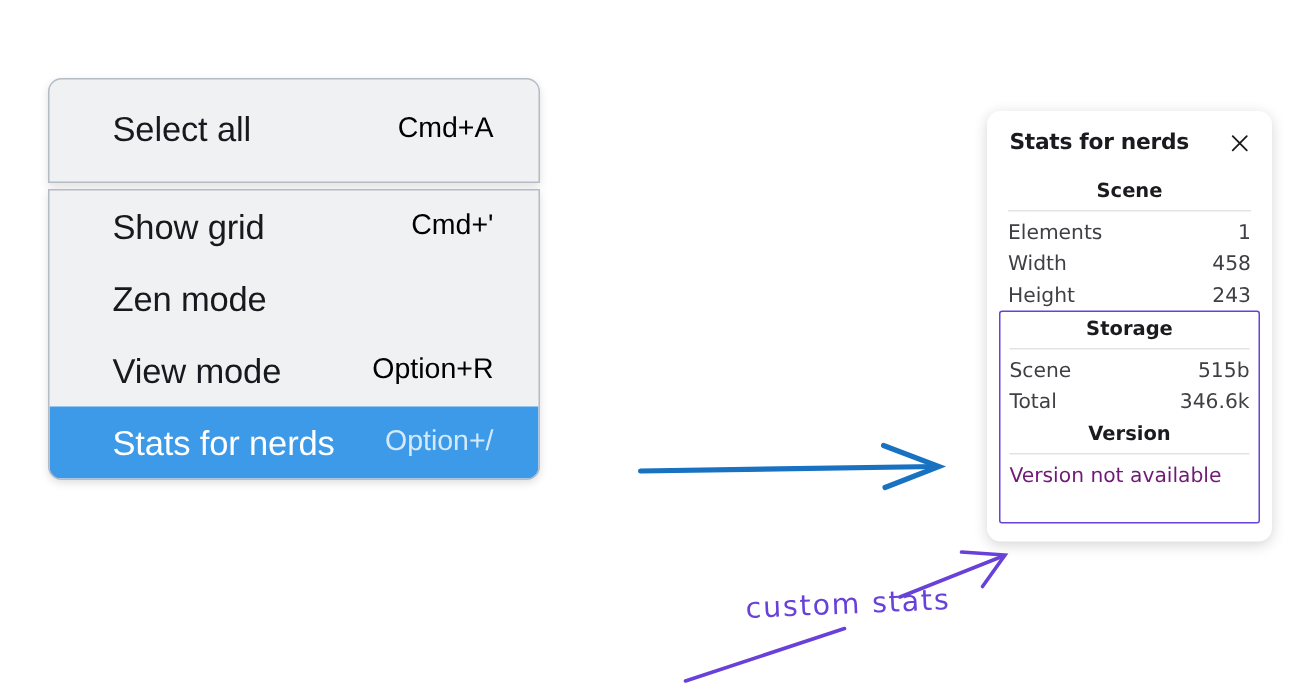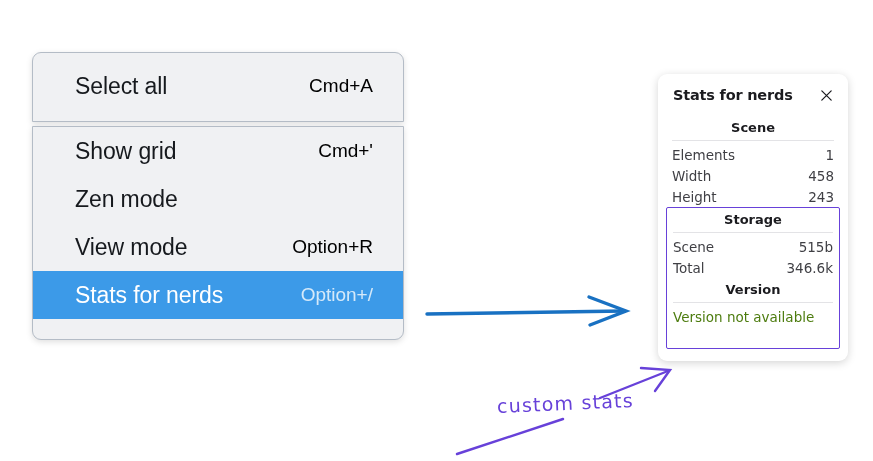--- a/index.html
+++ b/index.html
@@ -14,35 +14,35 @@
     overflow: hidden;
     font-family: "Liberation Sans", sans-serif;
     -webkit-font-smoothing: antialiased;
   }
 
   
   #context-menu {
     position: absolute;
     left: 32px;
     top: 52px;
-    width: 372px;
+    width: 328px;
   }
   .menu-panel {
     background: #f0f1f3;
     border: 1px solid #b4bcc6;
     box-shadow: 0 2px 6px rgba(0,0,0,0.13);
   }
   .menu-panel.top {
     border-radius: 9px 9px 0 0;
     height: 68px;
   }
   .menu-panel.bottom {
     border-radius: 0 0 9px 9px;
     margin-top: 4px;
-    padding-bottom: 20px;
+    padding-bottom: 0;
     overflow: hidden;
   }
   .menu-item {
     height: 48px;
     display: flex;
     align-items: center;
     justify-content: space-between;
     padding: 0 30px 0 42px;
     box-sizing: border-box;
   }
@@ -120,21 +120,21 @@
     display: flex;
     justify-content: space-between;
     align-items: flex-end;
     font-size: 13.5px;
     color: #3f3f44;
     padding: 2.5px 0;
   }
   .stat-row .value { color: #3f3f44; }
   .stat-note {
     font-size: 13.5px;
-    color: #4d7c0f;
+    color: #701a75;
     padding: 3px 0 1px 0;
     white-space: nowrap;
   }
 
   
   #annotations {
     position: absolute;
     left: 0; top: 0;
     width: 873px; height: 461px;
     pointer-events: none;

